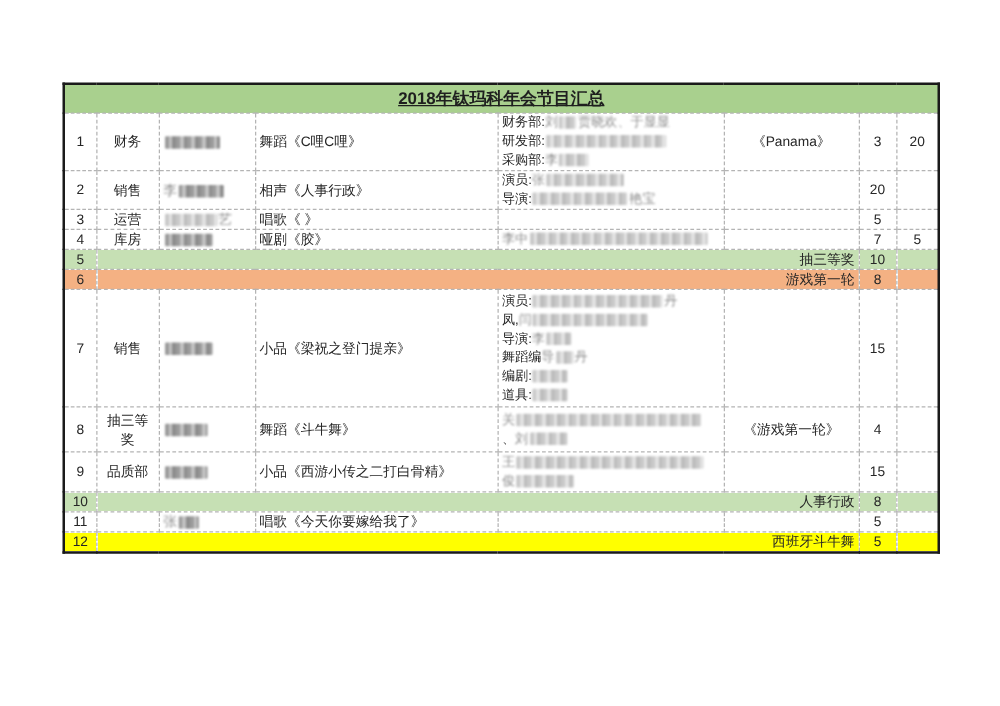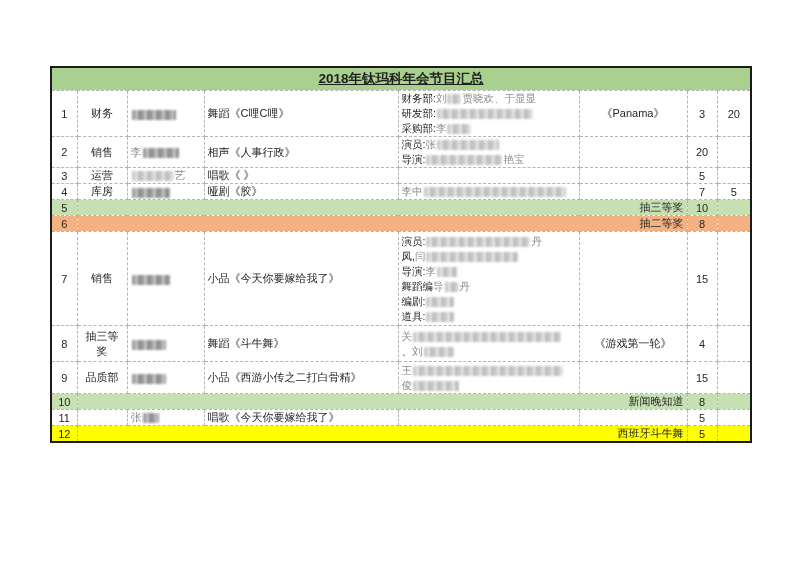--- a/index.html
+++ b/index.html
@@ -143,30 +143,30 @@
 
   <tr class="r5 g">
     <td class="c-no">5</td>
     <td colspan="5" class="c-merged">抽三等奖</td>
     <td class="c-min">10</td>
     <td class="c-sec"></td>
   </tr>
 
   <tr class="r6 o">
     <td class="c-no">6</td>
-    <td colspan="5" class="c-merged">抽二等奖</td>
+    <td colspan="5" class="c-merged">游戏第一轮</td>
     <td class="c-min">8</td>
     <td class="c-sec"></td>
   </tr>
 
   <tr class="r7">
     <td class="c-no">7</td>
     <td class="c-dept">销售</td>
     <td class="c-own"><span class="rd dk" style="width:38px"></span></td>
-    <td class="c-prog">小品《今天你要嫁给我了》</td>
+    <td class="c-prog">小品《梁祝之登门提亲》</td>
     <td class="c-act">
       <div class="al"><span class="lb">演员:</span><span class="rd" style="width:104px"></span><span class="gh">丹</span></div>
       <div class="al"><span class="lb">凤,</span><span class="gh">闫</span><span class="rd" style="width:92px"></span></div>
       <div class="al"><span class="lb">导演:</span><span class="gh">李</span><span class="rd" style="width:20px"></span></div>
       <div class="al"><span class="lb">舞蹈编</span><span class="gh">导</span><span class="rd" style="width:14px"></span><span class="gh">丹</span></div>
       <div class="al"><span class="lb">编剧:</span><span class="rd" style="width:28px"></span></div>
       <div class="al"><span class="lb">道具:</span><span class="rd" style="width:28px"></span></div>
     </td>
     <td class="c-music"></td>
     <td class="c-min">15</td>
@@ -196,21 +196,21 @@
       <div class="al"><span class="gh">王</span><span class="rd" style="width:150px"></span></div>
       <div class="al"><span class="gh">俊</span><span class="rd" style="width:46px"></span></div>
     </td>
     <td class="c-music"></td>
     <td class="c-min">15</td>
     <td class="c-sec"></td>
   </tr>
 
   <tr class="r10 g">
     <td class="c-no">10</td>
-    <td colspan="5" class="c-merged">新闻晚知道</td>
+    <td colspan="5" class="c-merged">人事行政</td>
     <td class="c-min">8</td>
     <td class="c-sec"></td>
   </tr>
 
   <tr class="r11">
     <td class="c-no">11</td>
     <td class="c-dept"></td>
     <td class="c-own"><span class="gh">张</span><span class="rd dk" style="width:16px"></span></td>
     <td class="c-prog">唱歌《今天你要嫁给我了》</td>
     <td class="c-act"></td>

